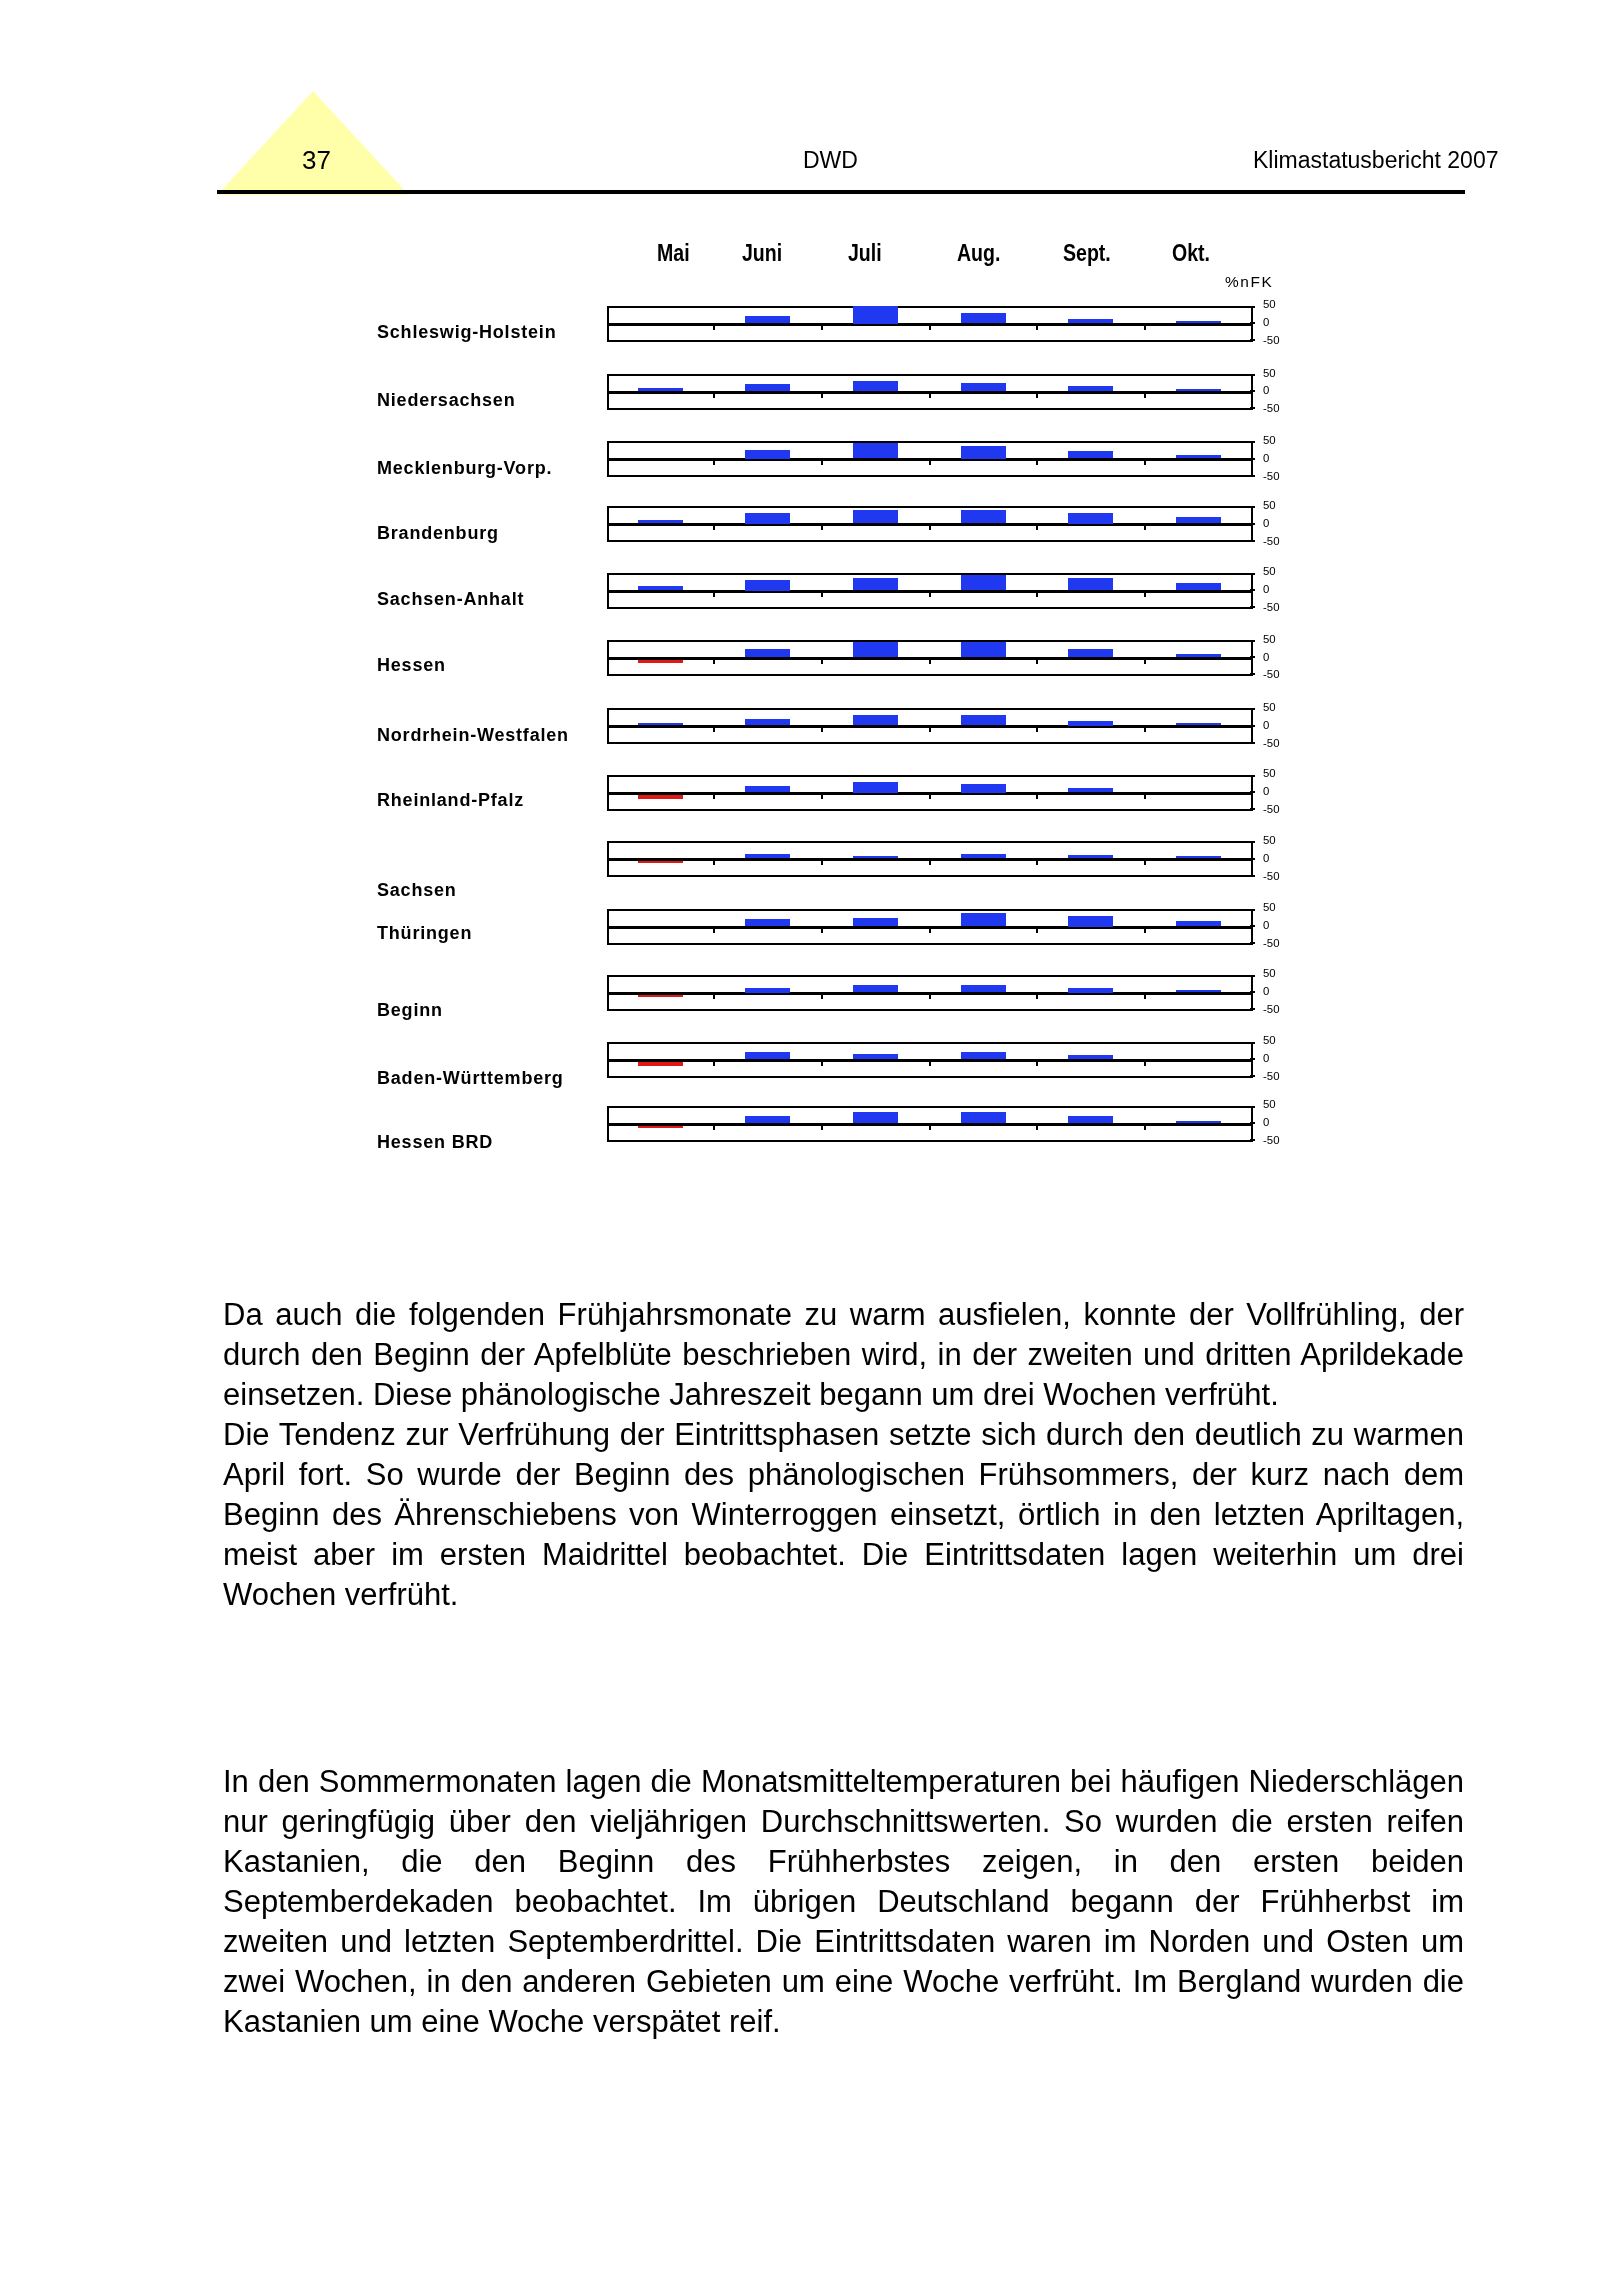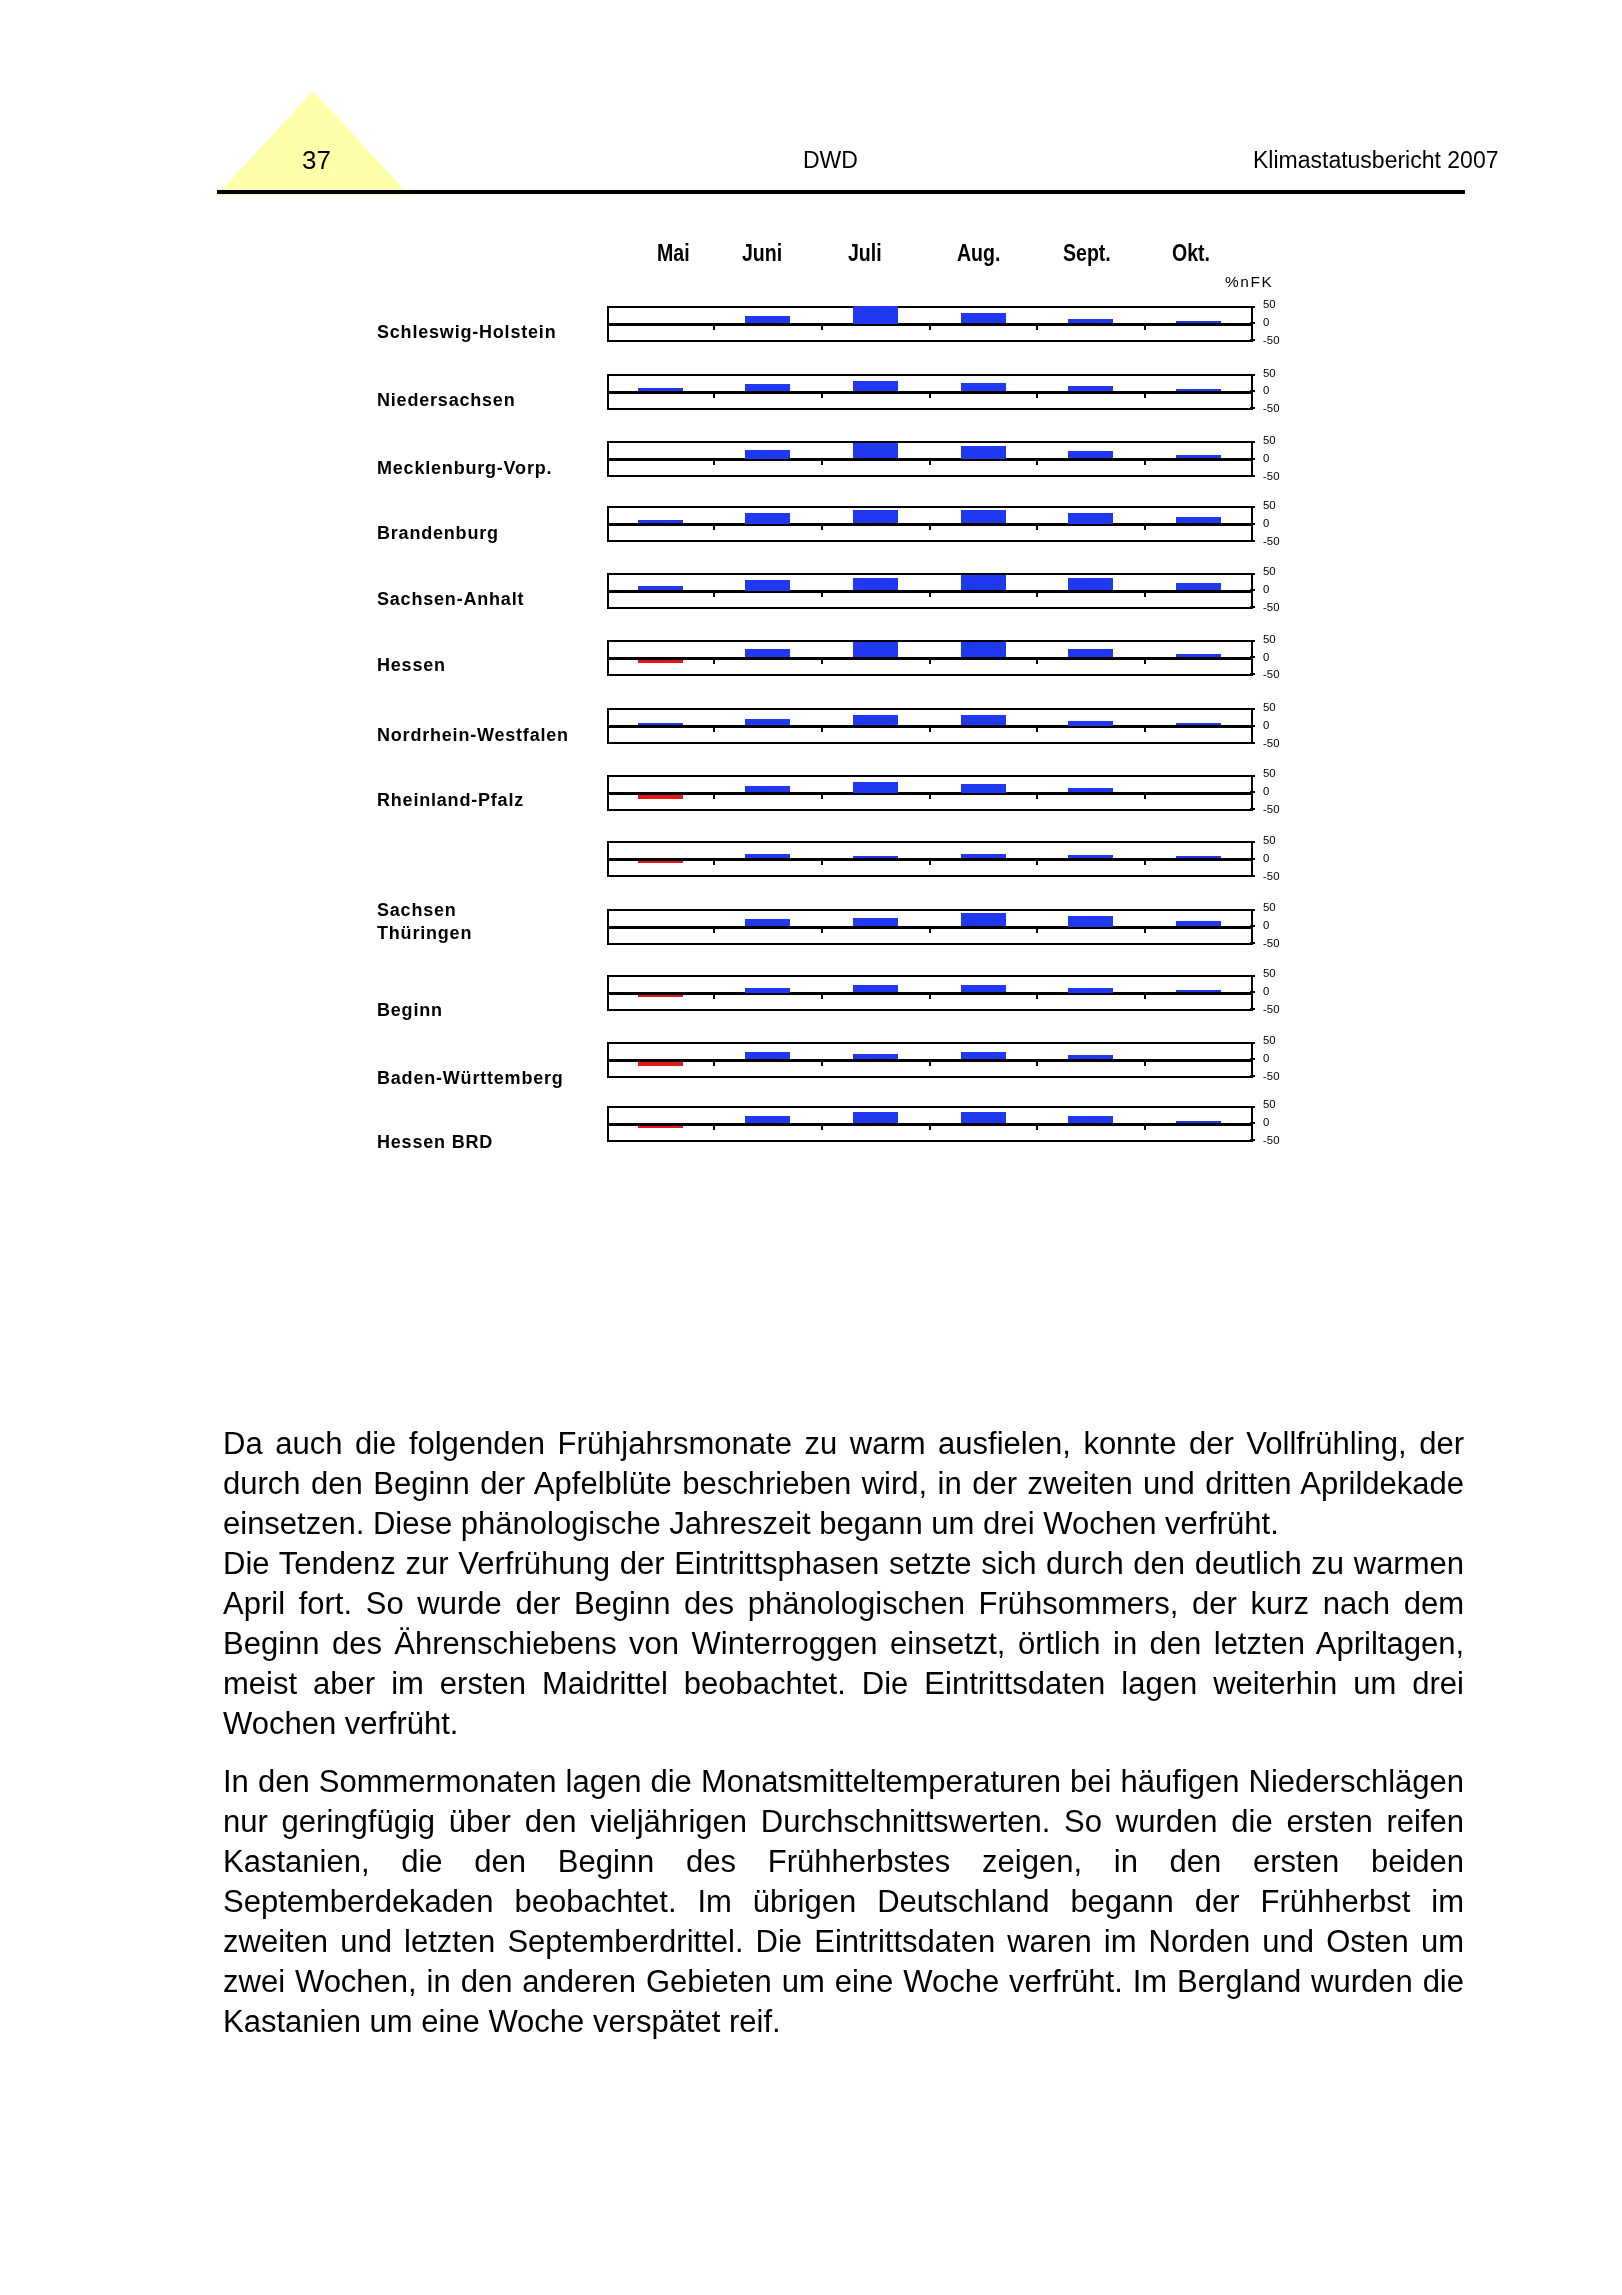--- a/index.html
+++ b/index.html
@@ -26,21 +26,21 @@
   .bar { position: absolute; width: 45px; }
   .bar.pos { background: #2038f0; }
   .bar.neg { background: #e01818; }
   .yt { position: absolute; left: 1263px; font-size: 11.4px; line-height: 11.4px; }
   .ytick { position: absolute; left: 1250px; width: 4.9px; height: 1.6px; background: #000; }
 
   .caption { position: absolute; left: 223px; top: 1207px; width: 1266px; font-size: 24px; line-height: 39px; }
   .caption b { font-weight: bold; }
   .body-text { position: absolute; left: 223px; width: 1241px; font-size: 31px; line-height: 40px;
          text-align: justify; }
-  .p1 { top: 1424px; }
+  .p1 { top: 1295px; }
   .p2 { top: 1762px; }
 </style>
 </head>
 <body>
 
 <div class="page-num-triangle"></div>
 <div class="hdr-text hdr-num">37</div>
 <div class="hdr-text hdr-center">DWD</div>
 <div class="hdr-text hdr-right">Klimastatusbericht 2007</div>
 <div class="hdr-rule"></div>
@@ -211,21 +211,21 @@
       <div class="bar pos" title="Rheinland-Pfalz Juli: 34" style="left: 244px; top: 5px; height: 10.5px;"></div>
       <div class="bar pos" title="Rheinland-Pfalz Aug.: 29" style="left: 352px; top: 6.5px; height: 9px;"></div>
       <div class="bar pos" title="Rheinland-Pfalz Sept.: 15" style="left: 459px; top: 10.8px; height: 4.6px;"></div>
     </div>
     <div class="yt" style="top: 768px;">50</div>
     <div class="ytick" style="top: 775px;"></div>
     <div class="yt" style="top: 786px;">0</div>
     <div class="ytick" style="top: 791px;"></div>
     <div class="yt" style="top: 804px;">-50</div>
     <div class="ytick" style="top: 808px;"></div>
-    <div class="row-label" style="top: 900px;">Sachsen</div>
+    <div class="row-label" style="top: 880px;">Sachsen</div>
     <div class="box" style="top: 841px;">
       <div class="zero-line"></div>
       <div class="tick" style="left: 104px;"></div>
       <div class="tick" style="left: 212px;"></div>
       <div class="tick" style="left: 320px;"></div>
       <div class="tick" style="left: 427px;"></div>
       <div class="tick" style="left: 535px;"></div>
       <div class="bar neg" title="Sachsen Mai: -6" style="left: 29px; top: 18px; height: 2.4px;"></div>
       <div class="bar pos" title="Sachsen Juni: 15" style="left: 136px; top: 10.8px; height: 4.6px;"></div>
       <div class="bar pos" title="Sachsen Juli: 5" style="left: 244px; top: 13px; height: 2.4px;"></div>

